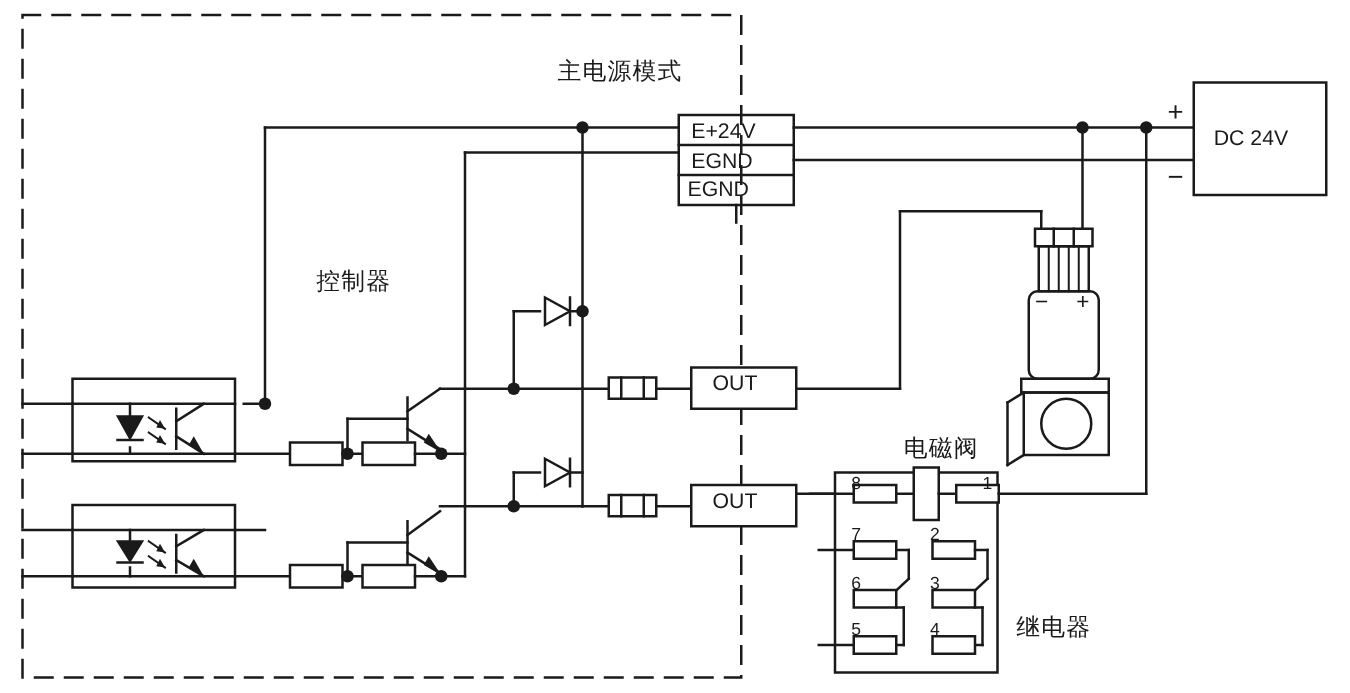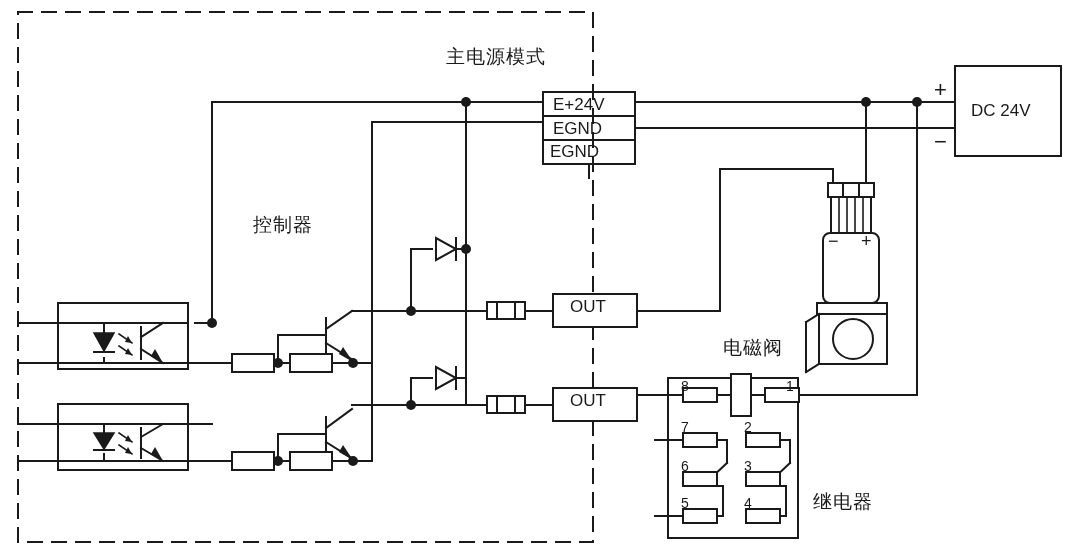--- a/index.html
+++ b/index.html
@@ -235,21 +235,21 @@
       <line x1="786" y1="516" x2="780" y2="516"></line>
       <rect x="746" y="509" width="34" height="14" fill="#fff"></rect>
 
     </g>
   </svg>
 
   <div class="lbl cn" style="left:446px; top:44px;">主电源模式</div>
 
   <div class="lbl cn" style="left:253px; top:212px;">控制器</div>
 
-  <div class="lbl cn" style="left:723px; top:335px;">电磁阀</div>
+  <div class="lbl cn" style="left:723px; top:346px;">电磁阀</div>
 
   <div class="lbl cn" style="left:813px; top:489px;text-align:right;">继电器</div>
 
   <div class="lbl mono-txt" style="left:553px; top:95px;">E+24V</div>
   <div class="lbl mono-txt" style="left:553px; top:119px;">EGND</div>
   <div class="lbl mono-txt" style="left:550px; top:142px;">EGND</div>
 
   <div class="lbl mono-txt" style="left:570px; top:297px;">OUT</div>
   <div class="lbl mono-txt" style="left:570px; top:391px;">OUT</div>
 

